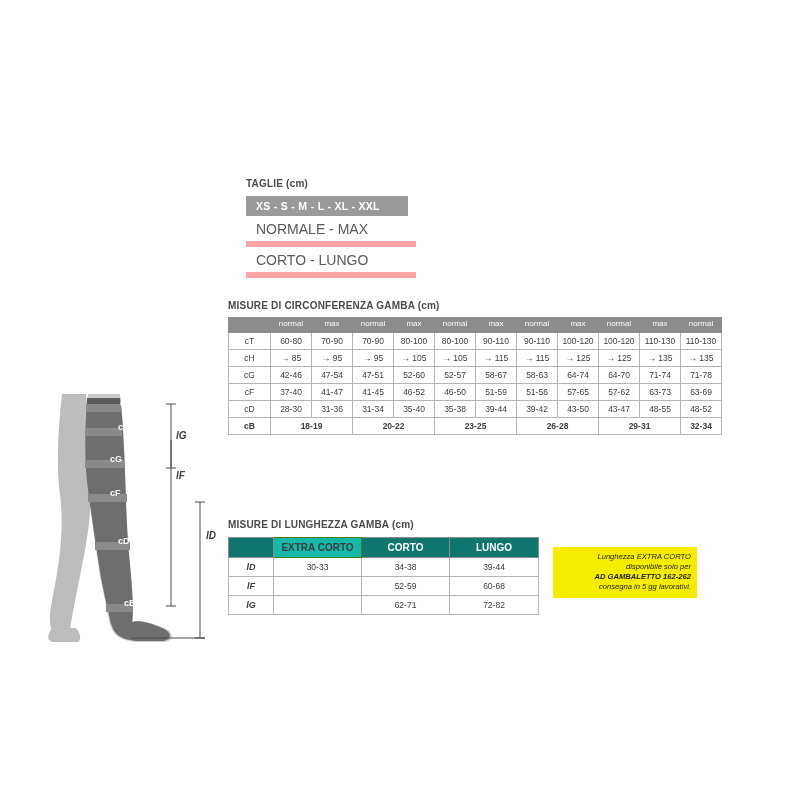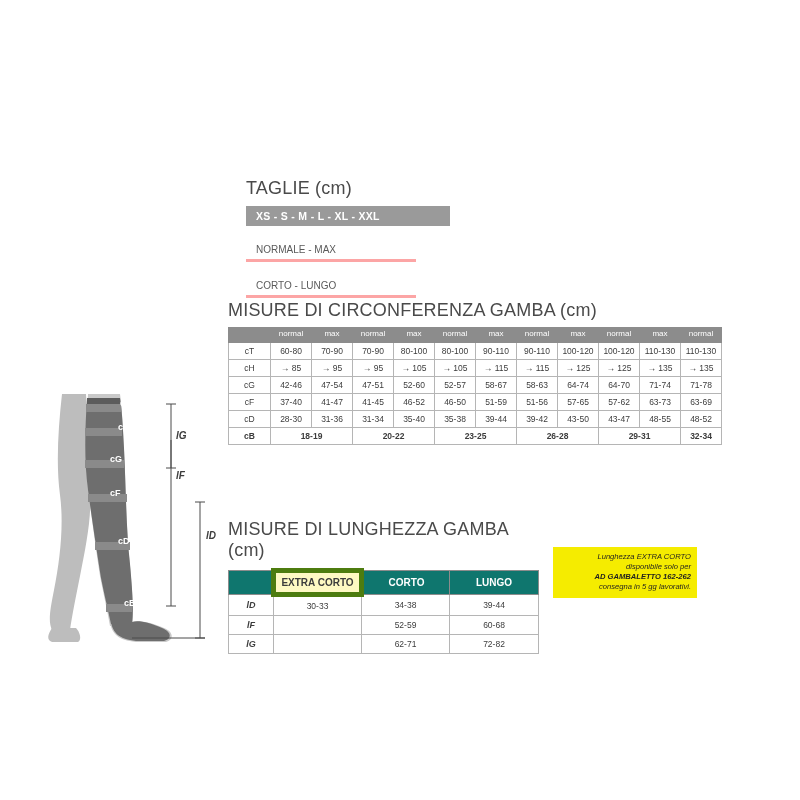--- a/index.html
+++ b/index.html
@@ -32,41 +32,41 @@
   }
 
   
   #sizes-block {
     position: absolute;
     left: 246px;
     top: 178px;
     width: 300px;
   }
   .block-title {
-    font-size: 18px;
-    font-weight: normal;
+    font-size: 10px;
+    font-weight: bold;
     color: #4a4a4a;
     letter-spacing: 0.2px;
     margin-bottom: 7px;
   }
   .gray-band {
     background: #9a9a9a;
     color: #ffffff;
     font-size: 10.5px;
     font-weight: bold;
     padding: 4px 8px 4px 10px;
-    width: 204px;
+    width: 162px;
     box-sizing: border-box;
     letter-spacing: 0.3px;
   }
   .thin-row {
-    border-bottom: 3px solid #fca5a5;
-    font-size: 10px;
+    border-bottom: 6px solid #fca5a5;
+    font-size: 14px;
     color: #5a5a5a;
-    padding: 18px 8px 4px 10px;
+    padding: 5px 8px 4px 10px;
     width: 170px;
     box-sizing: border-box;
   }
   .thin-row.first { border-top: none; }
   .red-band {
     background: #e2001a;
     color: #ffffff;
     font-size: 9.5px;
     font-weight: bold;
     padding: 4px 8px 4px 10px;
@@ -146,23 +146,23 @@
   }
   table.len thead th {
     background: #0f766e;
     color: #ffffff;
     font-weight: bold;
     font-size: 10px;
     border: 1px solid #8c8c8c;
     padding: 4px 1px;
   }
   table.len thead th.yellow {
-    background: #fef9c3;
-    color: #3c3c3c;
-    border: 5px solid #4d7c0f;
+    background: #14b8a6;
+    color: #3c3c3c;
+    border: 1px solid #4d7c0f;
   }
   table.len td.rowlab {
     font-weight: bold;
     font-size: 9px;
   }
 
   
   #note {
     position: absolute;
     left: 553px;

